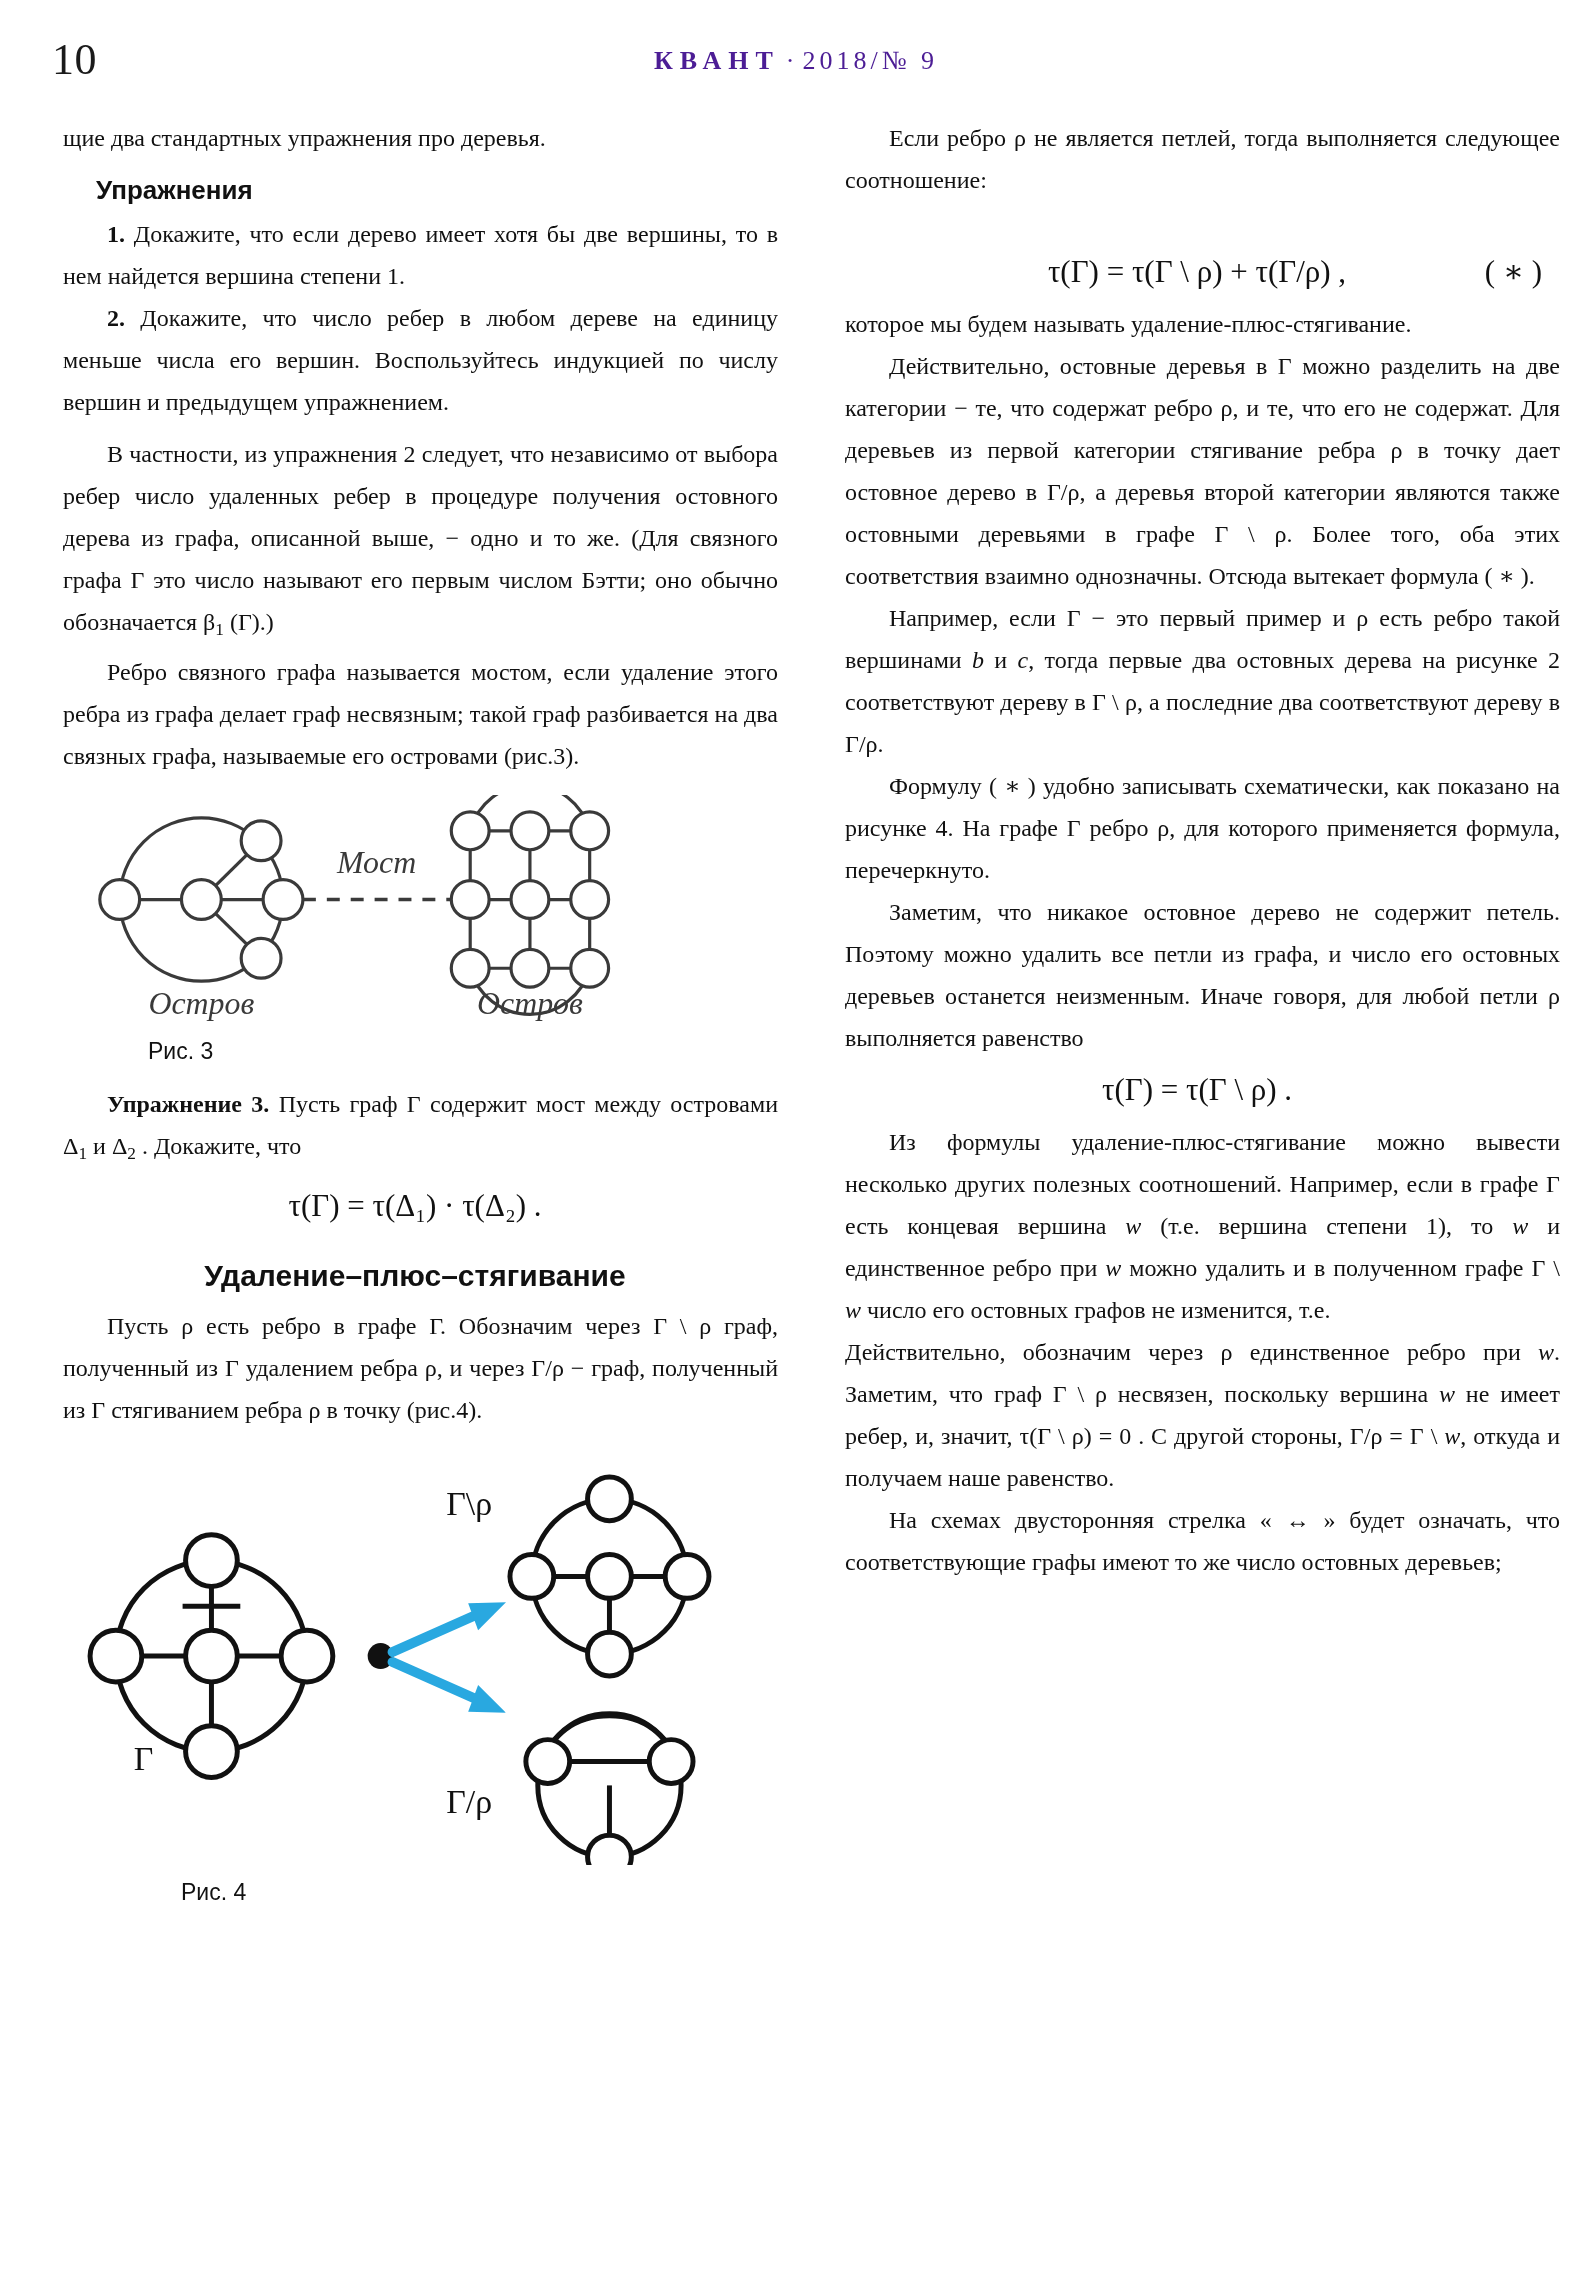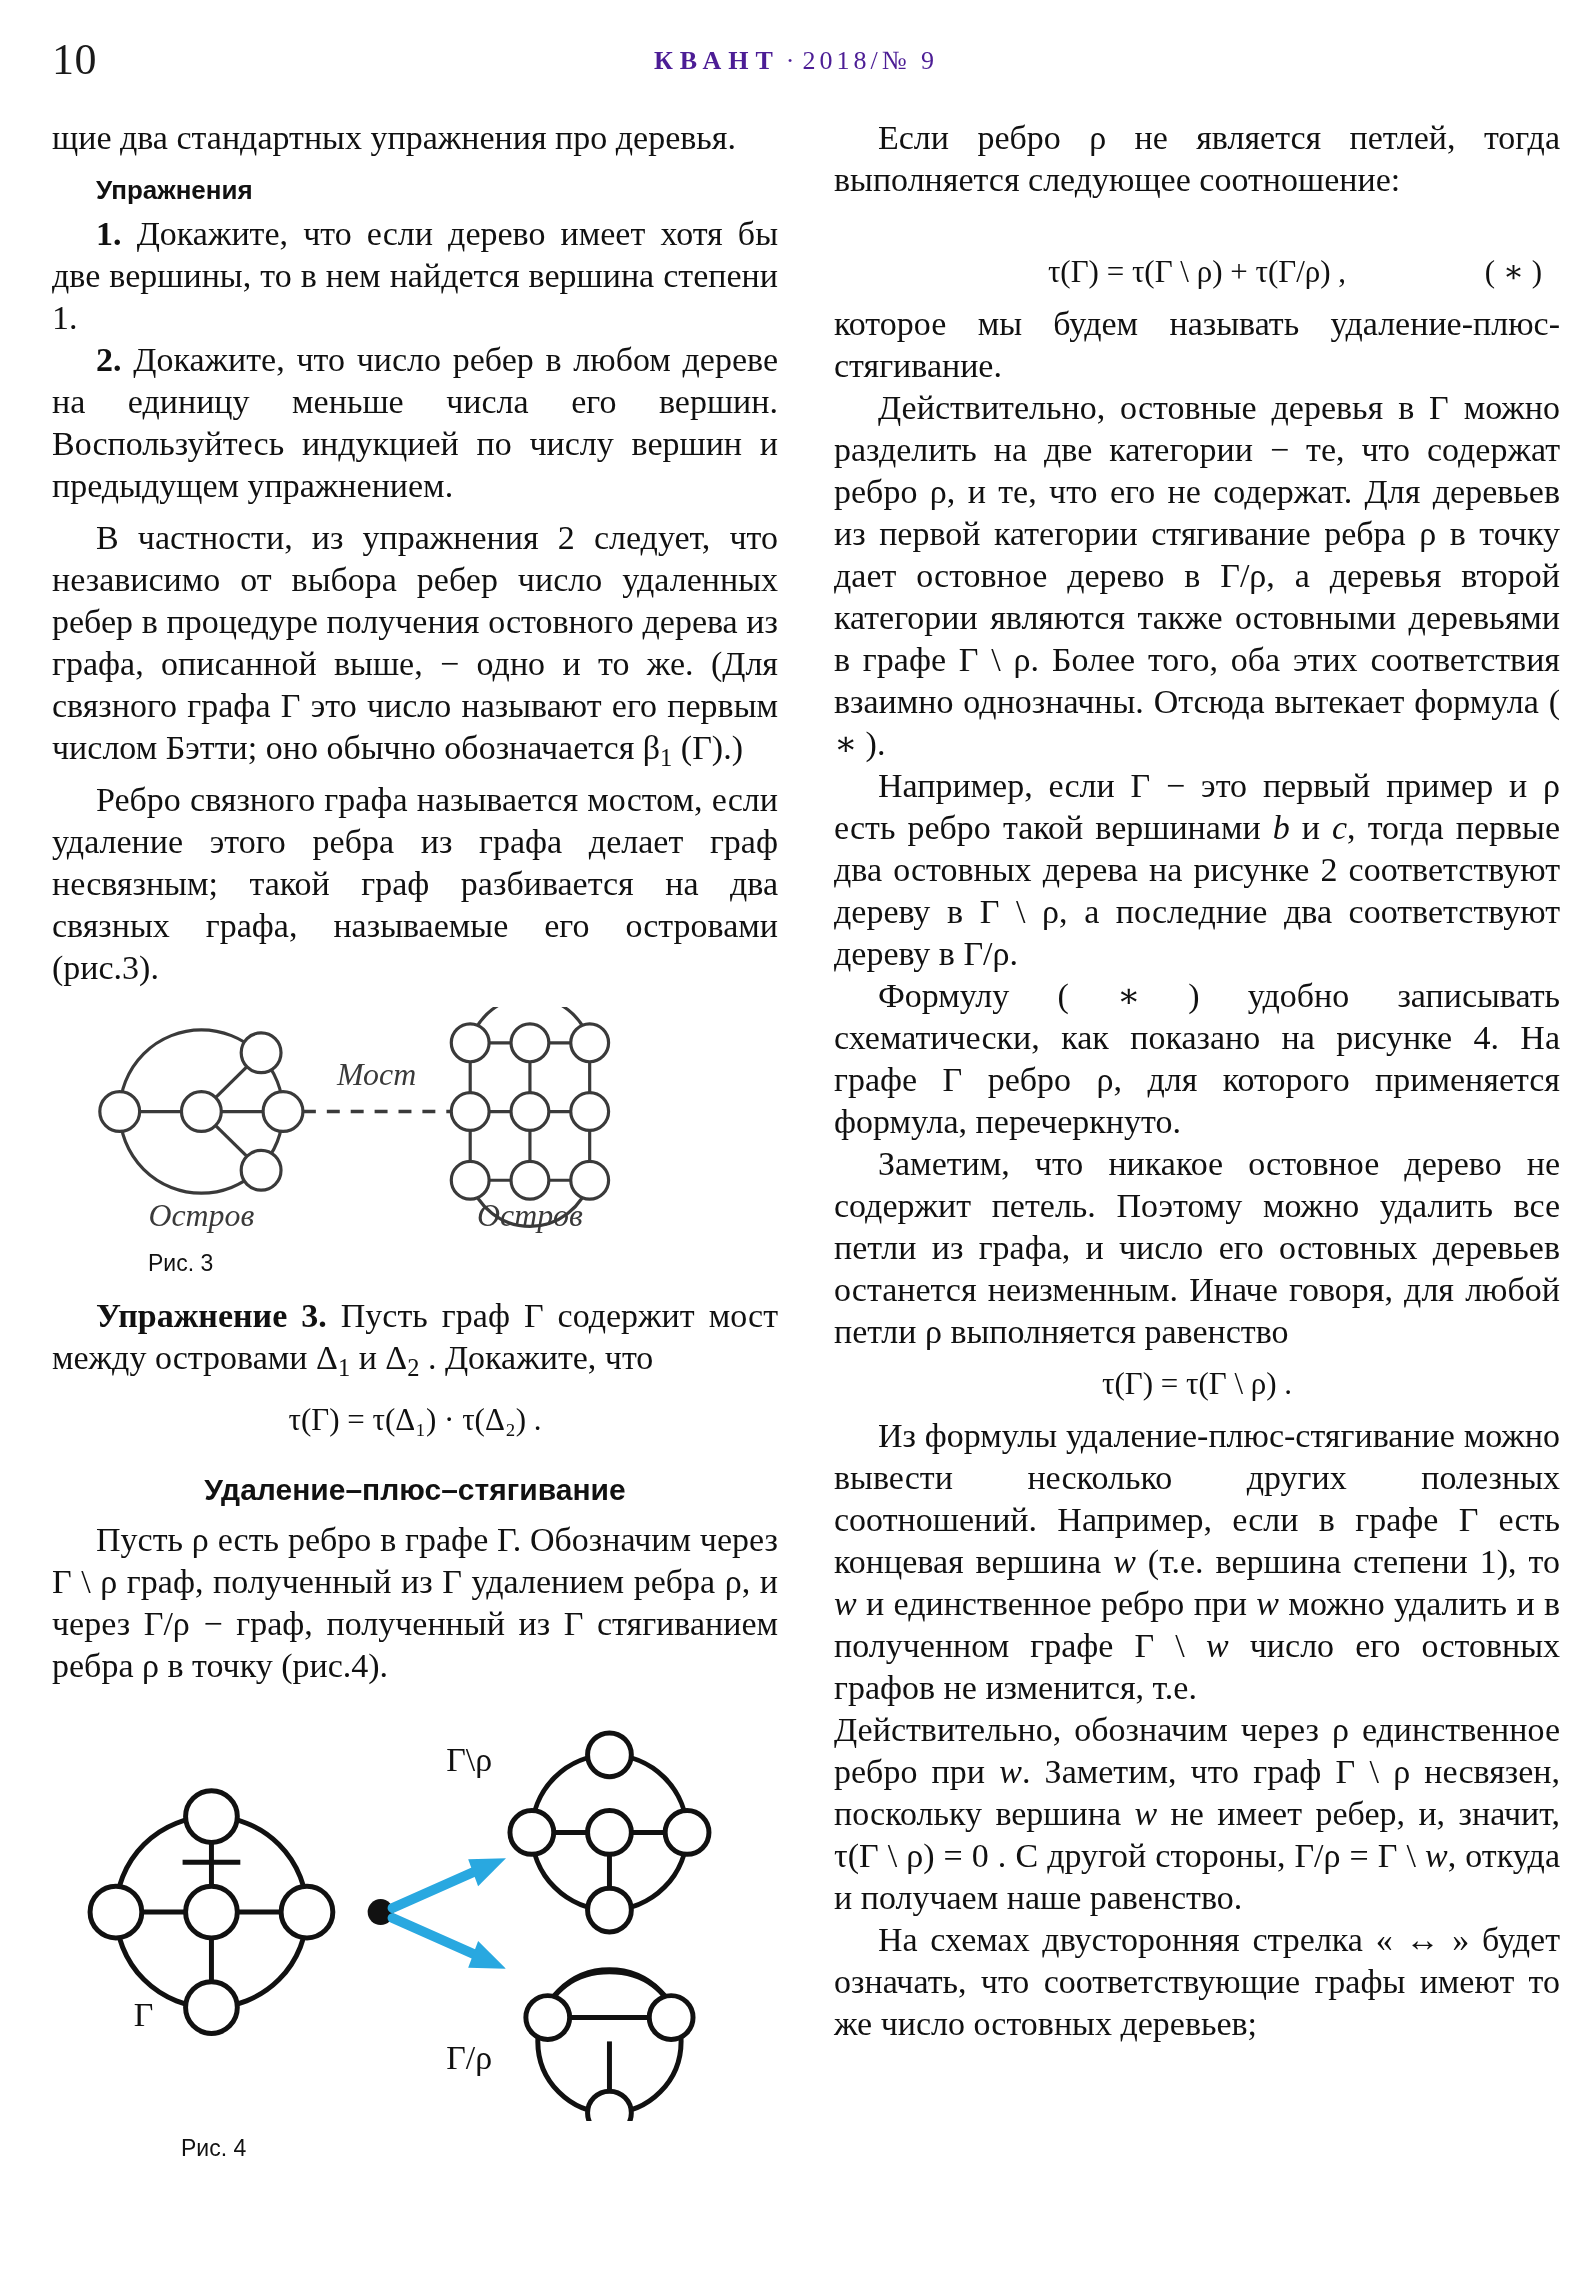--- a/index.html
+++ b/index.html
@@ -52,22 +52,22 @@
   
   .col {
     position: absolute;
     top: 117px;
     width: 726px;
   }
   .col-left  { left: 52px; }
   .col-right { left: 834px; }
 
   p {
-    margin: 0 0 0 0;
-    font-size: 34px;
+    margin: 0 0 0 11px;
+    font-size: 24px;
     line-height: 42px;
     text-align: justify;
     text-justify: inter-word;
     hyphens: manual;
   }
   p.indent { text-indent: 44px; }
   p.cont   { text-indent: 0; }
 
   .subhead {
     font-family: "Liberation Sans", sans-serif;

